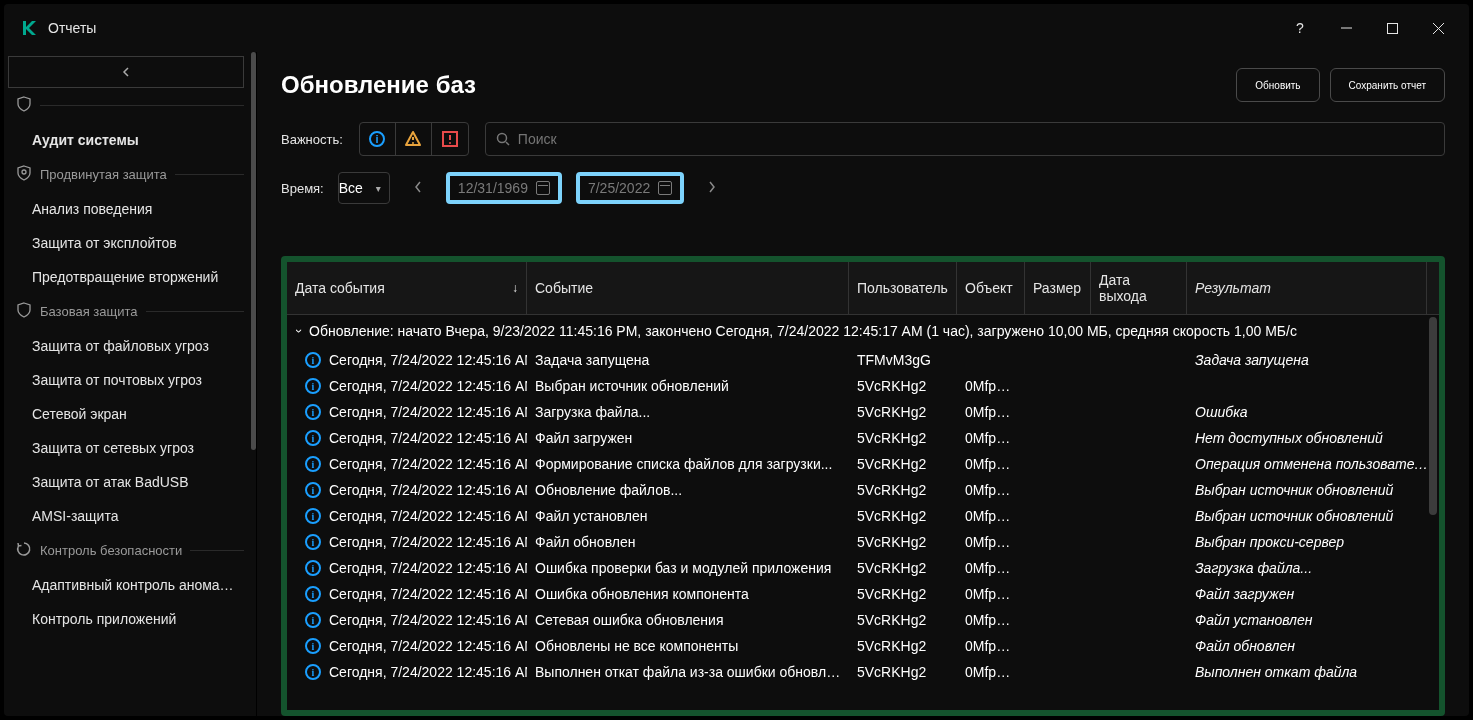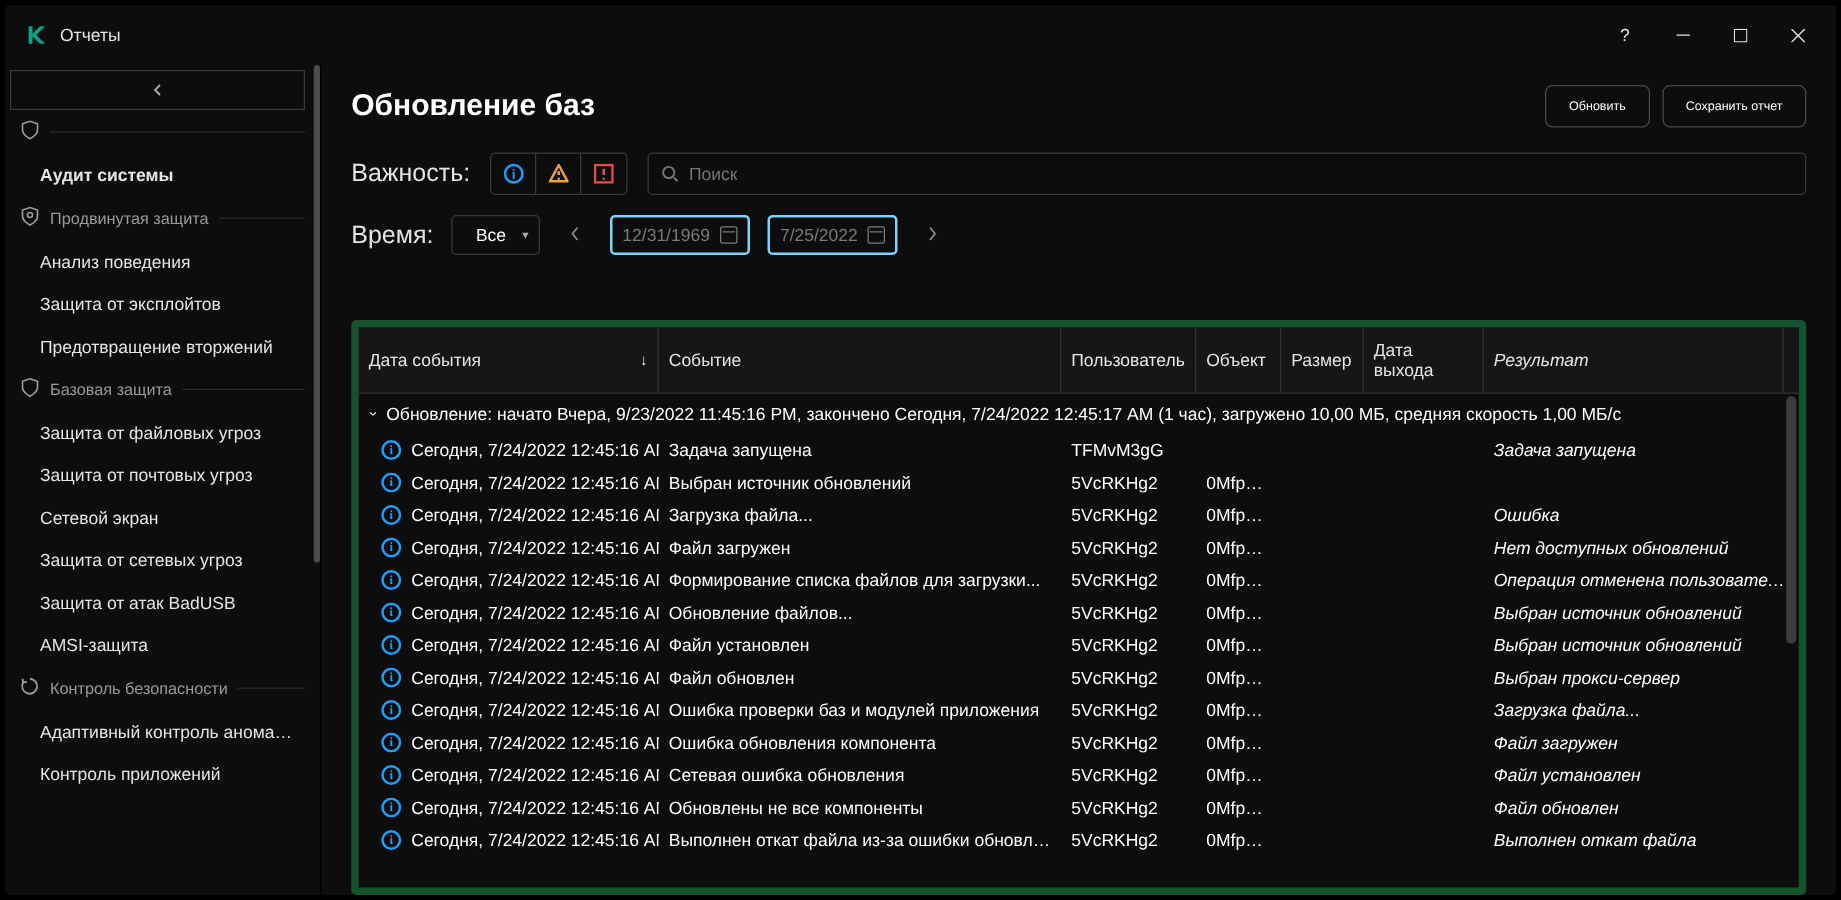--- a/index.html
+++ b/index.html
@@ -17,31 +17,31 @@
   .sec-head { display: flex; align-items: center; margin: 8px 12px; color: #9a9a9a; font-size: 13px; gap: 8px;}
   .sec-head .line { flex: 1; height: 1px; background: #2a2a2a; }
   .sec-head svg { width:16px; height:16px; flex-shrink:0;}
   .side-item { padding: 9px 16px 9px 28px; color: #e5e5e5; font-size: 14px; cursor: pointer; white-space: nowrap; overflow: hidden; text-overflow: ellipsis;}
   .side-item.active { font-weight: 600; }
   .main { flex: 1; display: flex; flex-direction: column; padding: 0 24px; min-width: 0; }
   .header-row { display: flex; align-items: center; margin-top: 16px; margin-bottom: 20px; }
   .page-title { font-size: 24px; font-weight: 600; flex: 1; }
   .btn { height: 34px; padding: 0 18px; border: 1px solid #4a4a4a; border-radius: 6px; background: transparent; color: #fff; font-size: 10px; margin-left: 10px; cursor: pointer; }
   .filter-row { display: flex; align-items: center; gap: 16px; margin-bottom: 16px; }
-  .flabel { font-size: 20px; color: #e5e5e5; }
+  .flabel { font-size: 13px; color: #e5e5e5; }
   .sev-group { display: flex; border: 1px solid #3a3a3a; border-radius: 4px; overflow: hidden;}
   .sev { width: 36px; height: 32px; display:flex; align-items:center; justify-content:center; border-right:1px solid #3a3a3a; cursor:pointer;}
   .sev:last-child { border-right: none;}
   .search { flex: 1; height: 34px; border: 1px solid #3a3a3a; border-radius: 4px; display: flex; align-items: center; padding: 0 10px; gap: 8px; color:#777;}
   .search input { flex:1; background: transparent; border: none; outline: none; color:#8b5cf6; font-size:14px;}
   .time-row { display:flex; align-items:center; gap: 14px; margin-bottom: 16px;}
-  .select { height: 32px; border: 1px solid #3a3a3a; border-radius: 4px; padding: 0 26px 0 19px; display:flex; align-items:center; position:relative; cursor:pointer; font-size:14px;}
+  .select { height: 32px; border: 1px solid #3a3a3a; border-radius: 4px; padding: 0 26px 0 0; display:flex; align-items:center; position:relative; cursor:pointer; font-size:14px;}
   .select::after { content:"▾"; position:absolute; right:8px; font-size:10px; color:#aaa;}
   .date-nav { width: 28px; text-align:center; color:#888; cursor:pointer; font-size:14px;}
-  .date-box { height: 32px; border: 2px solid #7dd3fc; border-radius: 4px; padding: 0 8px; display:flex; align-items:center; gap:8px; color:#7a7a7a; font-size:14px;}
+  .date-box { height: 32px; border: 4px solid #7dd3fc; border-radius: 4px; padding: 0 8px; display:flex; align-items:center; gap:8px; color:#7a7a7a; font-size:14px;}
   .table-wrap { flex:1; border: 6px solid #14532d; border-radius: 4px; overflow: hidden; display:flex; flex-direction: column; min-height:0;margin-top:36px;}
   .thead { display:flex; background:#161616; border-bottom:1px solid #333; }
   .th { padding: 10px 8px; font-size: 14px; color:#e5e5e5; border-right: 1px solid #333; display:flex; align-items:center; gap:6px;}
   .th:last-child{ border-right:none;}
   .tbody { flex:1; overflow-y: auto; position:relative;}
   .group-row { display:flex; align-items:center; padding: 8px 10px; font-size:14px; gap:8px; cursor:pointer;}
   .group-row .arrow{ font-size:12px; transform:rotate(90deg); display:inline-block;}
   .row { display:flex; padding: 5px 0; font-size:14px; align-items:center;}
   .cell { padding: 0 8px; overflow:hidden; white-space:nowrap; text-overflow:ellipsis;}
   .c-date{ display:flex; align-items:center; gap:8px; padding-left:18px;}

